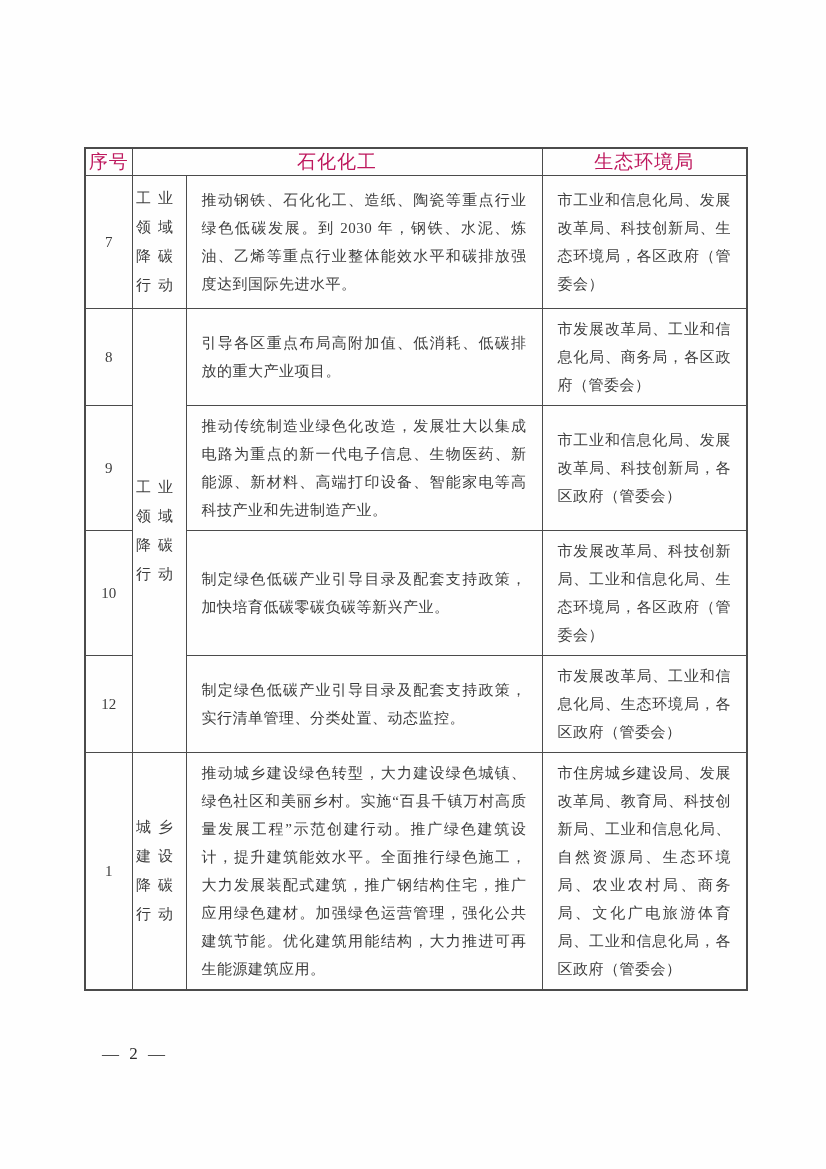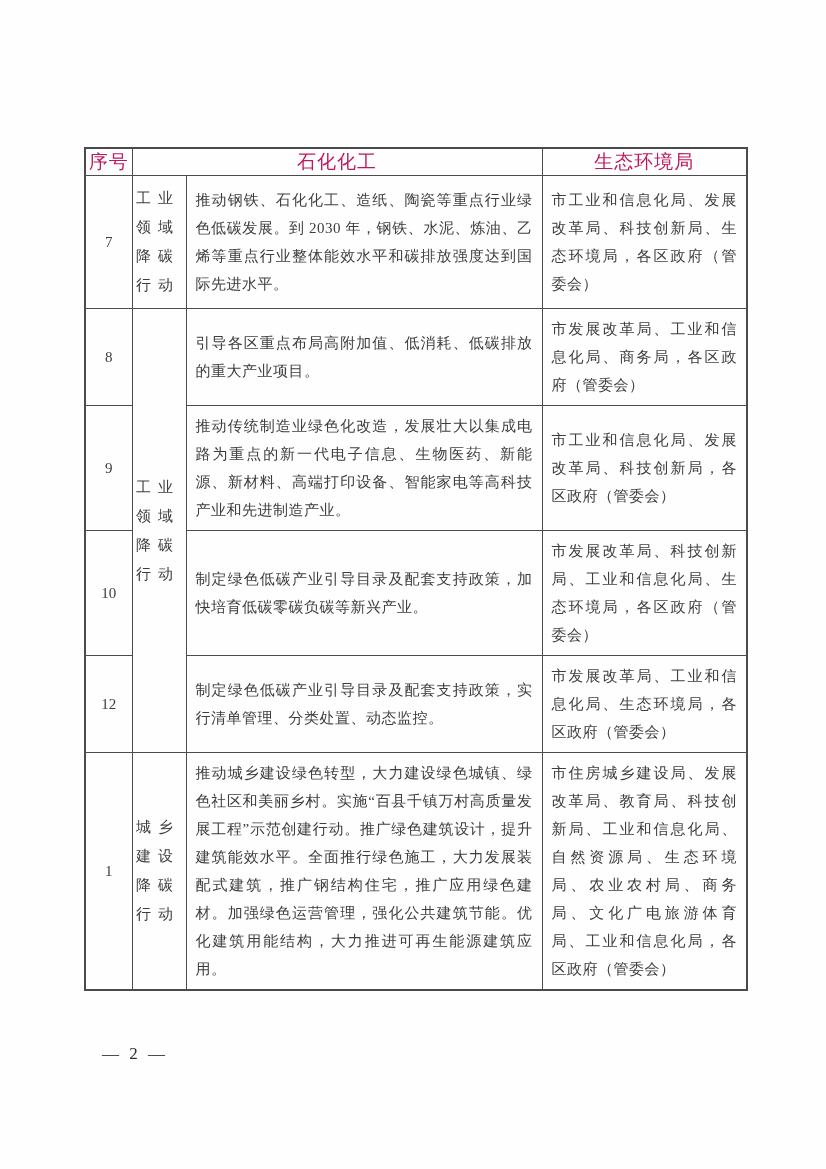--- a/index.html
+++ b/index.html
@@ -59,21 +59,21 @@
     line-height: 29px;
     word-break: break-all;
     text-align: left;
   }
   td.task-cell, td.unit-cell {
     font-size: 15px;
     line-height: 28px;
     text-align: justify;
     letter-spacing: 0.5px;
     color: #3d3d3d;
-    padding: 6px 9px;
+    padding: 6px 15px;
   }
   tr.r7  { height: 128px; }
   tr.r8  { height: 84px; }
   tr.r9  { height: 114px; }
   tr.r10 { height: 123px; }
   tr.r11 { height: 80px; }
   tr.r12 { height: 232px; }
   .footer-pagenum {
     position: absolute;
     left: 102px;

